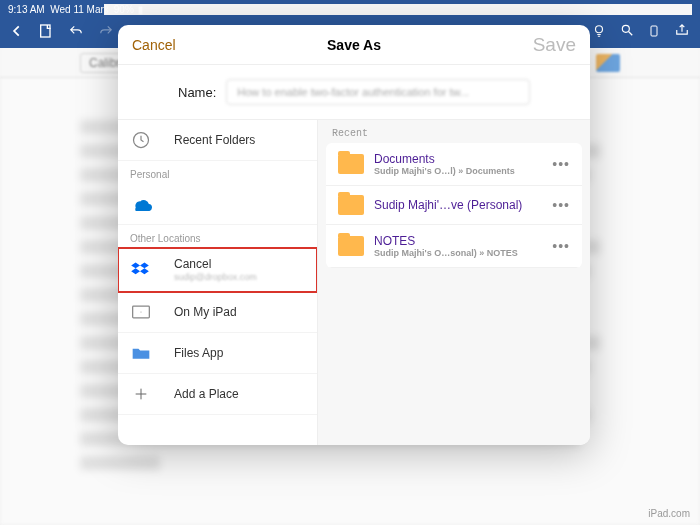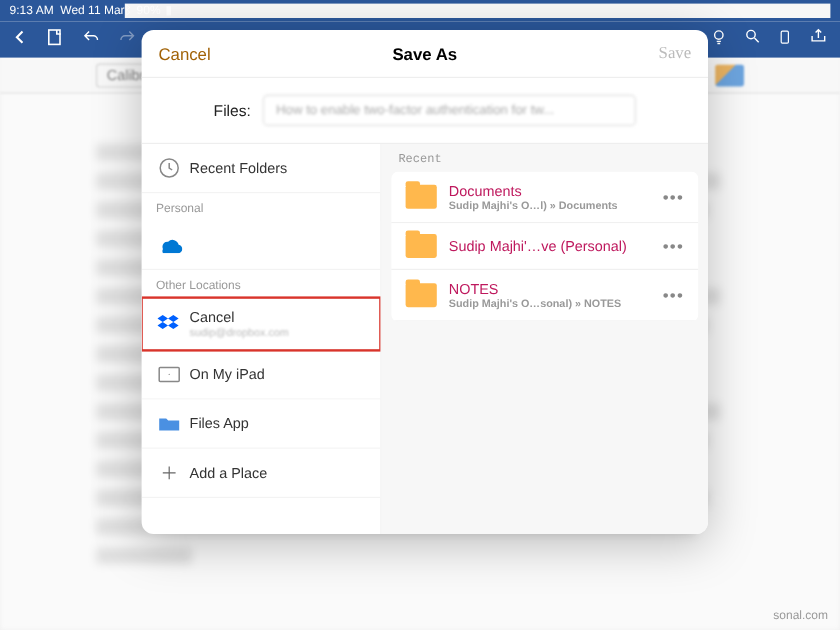--- a/index.html
+++ b/index.html
@@ -15,42 +15,42 @@
   .toolbar-right { margin-left:auto; display:flex; gap:14px;}
   
   .formatbar { position:absolute; top:48px; left:0; right:0; height:30px; background:#f8f8f8; border-bottom:1px solid #ddd; display:flex; align-items:center; padding:0 80px; z-index:5; filter:blur(1px); opacity:.8;}
   .fontbox{ border:1px solid #ccc; padding:2px 8px; font-size:12px; color:#666; border-radius:3px; display:flex; gap:6px; align-items:center;}
   .pen { margin-left:auto; width:24px; height:18px; background:linear-gradient(135deg,#e8a33d 40%,#4a90d9 40%); border-radius:2px;}
   
   .modal { position:absolute; top:25px; left:118px; width:472px; height:420px; background:#fff; border-radius:10px; box-shadow:0 8px 40px rgba(0,0,0,.25); z-index:20; display:flex; flex-direction:column; overflow:hidden;}
   .modal-header { height:40px; display:flex; align-items:center; justify-content:space-between; padding:0 14px; border-bottom:1px solid #eee;}
   .modal-header .title { position:absolute; left:0; right:0; text-align:center; font-weight:600; font-size:14px; pointer-events:none;}
   .cancel { color:#a16207; font-size:14px; }
-  .save-disabled { color:#bbb; font-size:14px;font-family:Liberation Serif, serif;}
+  .save-disabled { color:#bbb; font-size:19px;}
   
   .namebar { padding:14px 60px; display:flex; align-items:center; gap:10px;}
   .namebar label{ font-size:13px; color:#222;}
   .namebar .input{ flex:1; border:1px solid #ddd; border-radius:4px; padding:6px 10px; font-size:11px; color:#aaa; filter:blur(1.5px); background:#fff;}
   
   .body { flex:1; display:flex; border-top:1px solid #eee; overflow:hidden;}
   .left { width:200px; border-right:1px solid #eee; overflow-y:auto;}
   .right { flex:1; background:#f7f7f7; overflow-y:auto;}
   
   .section-label{ font-size:10px; color:#999; padding:8px 12px 4px;}
-  .item { display:flex; align-items:center; gap:6px; padding:9px 12px; font-size:12px; color:#333; border-bottom:1px solid #f3f3f3; background:#fff; cursor:pointer;}
+  .item { display:flex; align-items:center; gap:22px; padding:9px 12px; font-size:12px; color:#333; border-bottom:1px solid #f3f3f3; background:#fff; cursor:pointer;}
   .item .sub { font-size:9px; color:#bbb; filter:blur(1px);}
   .item .txt { display:flex; flex-direction:column; gap:1px;}
   .item.highlighted { outline:2px solid #d9342b; outline-offset:-1px;}
   .ic { width:22px; height:22px; display:flex; align-items:center; justify-content:center; flex-shrink:0;}
   
   .folder-row { display:flex; align-items:center; gap:10px; padding:9px 12px; background:#fff; border-bottom:1px solid #f0f0f0; margin:0 0;}
   .folder-ic{ width:26px; height:20px; background:#ffb84d; border-radius:2px; position:relative;}
   .folder-ic::before{content:"";position:absolute;top:-3px;left:0;width:12px;height:4px;background:#ffb84d;border-radius:2px 2px 0 0;}
   .folder-row .ftxt{flex:1;display:flex;flex-direction:column;}
-  .folder-row .fname{font-size:12px;color:#be185d;}
+  .folder-row .fname{font-size:12px;color:#4c1d95;}
   .folder-row .fpath{font-size:9px;color:#999;font-weight:bold;}
   .dots{color:#888;font-size:14px;letter-spacing:1px;cursor:pointer;}
   .right .section-label{padding-left:14px;font-family:Liberation Mono, monospace;}
   .folder-group{margin:0 8px;border-radius:6px;overflow:hidden;}
   
   .watermark{position:absolute;bottom:6px;right:10px;font-size:10px;color:#999;z-index:30;}
 </style>
 </head>
 <body>
 
@@ -123,21 +123,21 @@
   <div class="pen"></div>
 </div>
 
 <div class="modal">
   <div class="modal-header">
     <span class="cancel">Cancel</span>
     <span class="title">Save As</span>
     <span class="save-disabled">Save</span>
   </div>
   <div class="namebar">
-    <label>Files:</label>
+    <label>Name:</label>
     <div class="input">How to enable two-factor authentication for tw...</div>
   </div>
   <div class="body">
     <div class="left">
       <div class="item">
         <span class="ic">
             <svg width="20" height="20" viewBox="0 0 24 24">
               <circle cx="12" cy="12" r="9" stroke="#888" fill="none" stroke-width="1.5"></circle>
               <path d="M12 7v5l3 2" stroke="#888" fill="none" stroke-width="1.5"></path>
             </svg>
@@ -215,13 +215,13 @@
               <span class="fname">NOTES</span>
               <span class="fpath">Sudip Majhi's O…sonal) » NOTES</span>
             </div>
           <span class="dots">•••</span>
         </div>
       </div>
     </div>
   </div>
 </div>
 
-<div class="watermark">sonal.com</div>
+<div class="watermark">iPad.com</div>
 
 </body></html>

